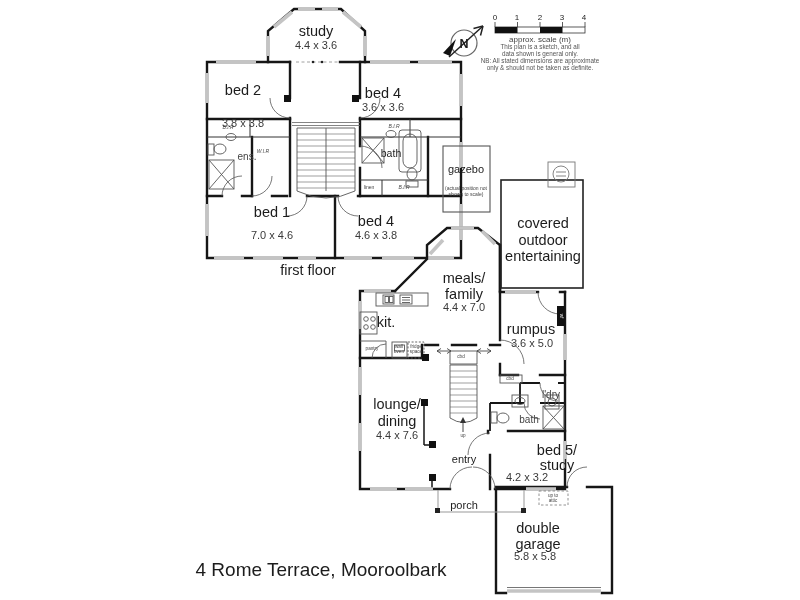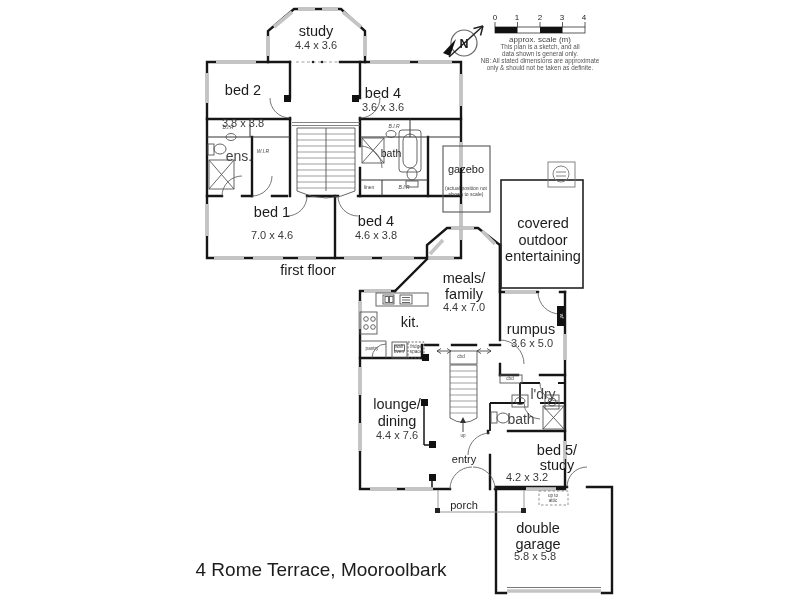--- a/index.html
+++ b/index.html
@@ -8,21 +8,21 @@
   svg{position:absolute;left:0;top:0;}
   .lbl{position:absolute;transform:translate(-50%,-50%);text-align:center;color:#1c1c1c;
        white-space:nowrap;line-height:1.12;}
   .f19{font-size:19px;}
   .f14{font-size:14.5px;}
   .f12{font-size:12.5px;font-weight:bold;}
   .f11{font-size:11px;}
   .f10{font-size:10.5px;}
   .f9{font-size:11px;color:#3a3a3a;}
   .f8{font-size:8px;}
-  .f7{font-size:14px;color:#444;}
+  .f7{font-size:10px;color:#444;margin-left:8px;}
   .f6{font-size:6.3px;color:#555;}
   .f5{font-size:5px;color:#444;}
   .f4{font-size:4.6px;color:#444;}
   .it{font-style:italic;}
   .wrap{white-space:normal;line-height:1.05;}
   .ln{display:block;}
 </style>
 </head>
 <body>
 
@@ -245,21 +245,21 @@
 <div class="lbl f14" style="left:543px;top:240px;line-height:1.15;">
   <span class="ln">covered</span>
   <span class="ln">outdoor</span>
   <span class="ln">entertaining</span>
 </div>
 <div class="lbl f14" style="left:464px;top:286px;">
   <span class="ln">meals/</span>
   <span class="ln">family</span>
 </div>
 <div class="lbl f9" style="left:464px;top:307px;">4.4 x 7.0</div>
-<div class="lbl f14" style="left:400px;top:322px;padding-left:20px;">kit.</div>
+<div class="lbl f14" style="left:376px;top:322px;padding-left:20px;">kit.</div>
 <div class="lbl f4" style="left:372px;top:349px;">pantry</div>
 <div class="lbl f4 wrap" style="left:399px;top:350px;width:14px;">wall oven</div>
 <div class="lbl f4 wrap" style="left:416px;top:350px;width:14px;">fridge space</div>
 <div class="lbl f14" style="left:531px;top:329px;">rumpus</div>
 <div class="lbl f9" style="left:532px;top:343px;text-align:center;">3.6 x 5.0</div>
 <div class="lbl f4" style="left:561px;top:316px;color:#fff;writing-mode:vertical-rl;">wf</div>
 <div class="lbl f4" style="left:510px;top:379px;">cbd</div>
 <div class="lbl f4" style="left:461px;top:357px;">cbd</div>
 <div class="lbl f4" style="left:463px;top:436px;">up</div>
 <div class="lbl f7" style="left:543px;top:395px;">l'dry</div>

